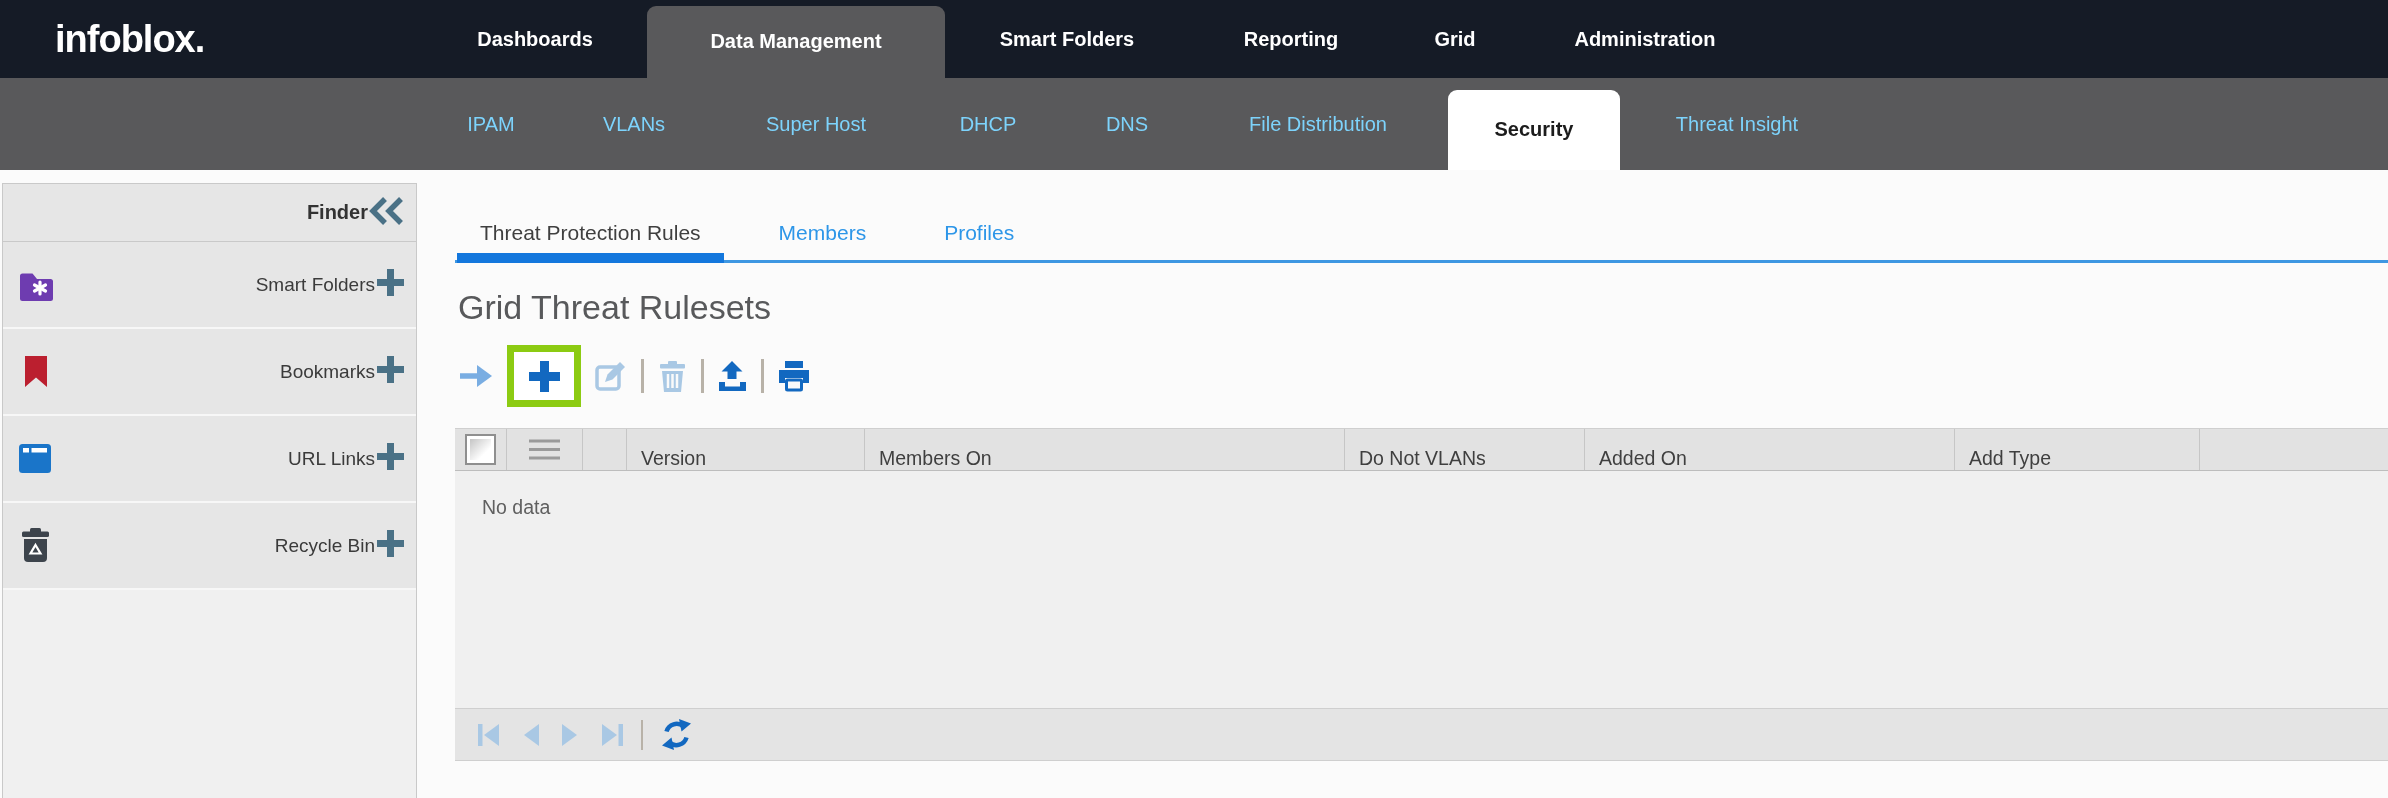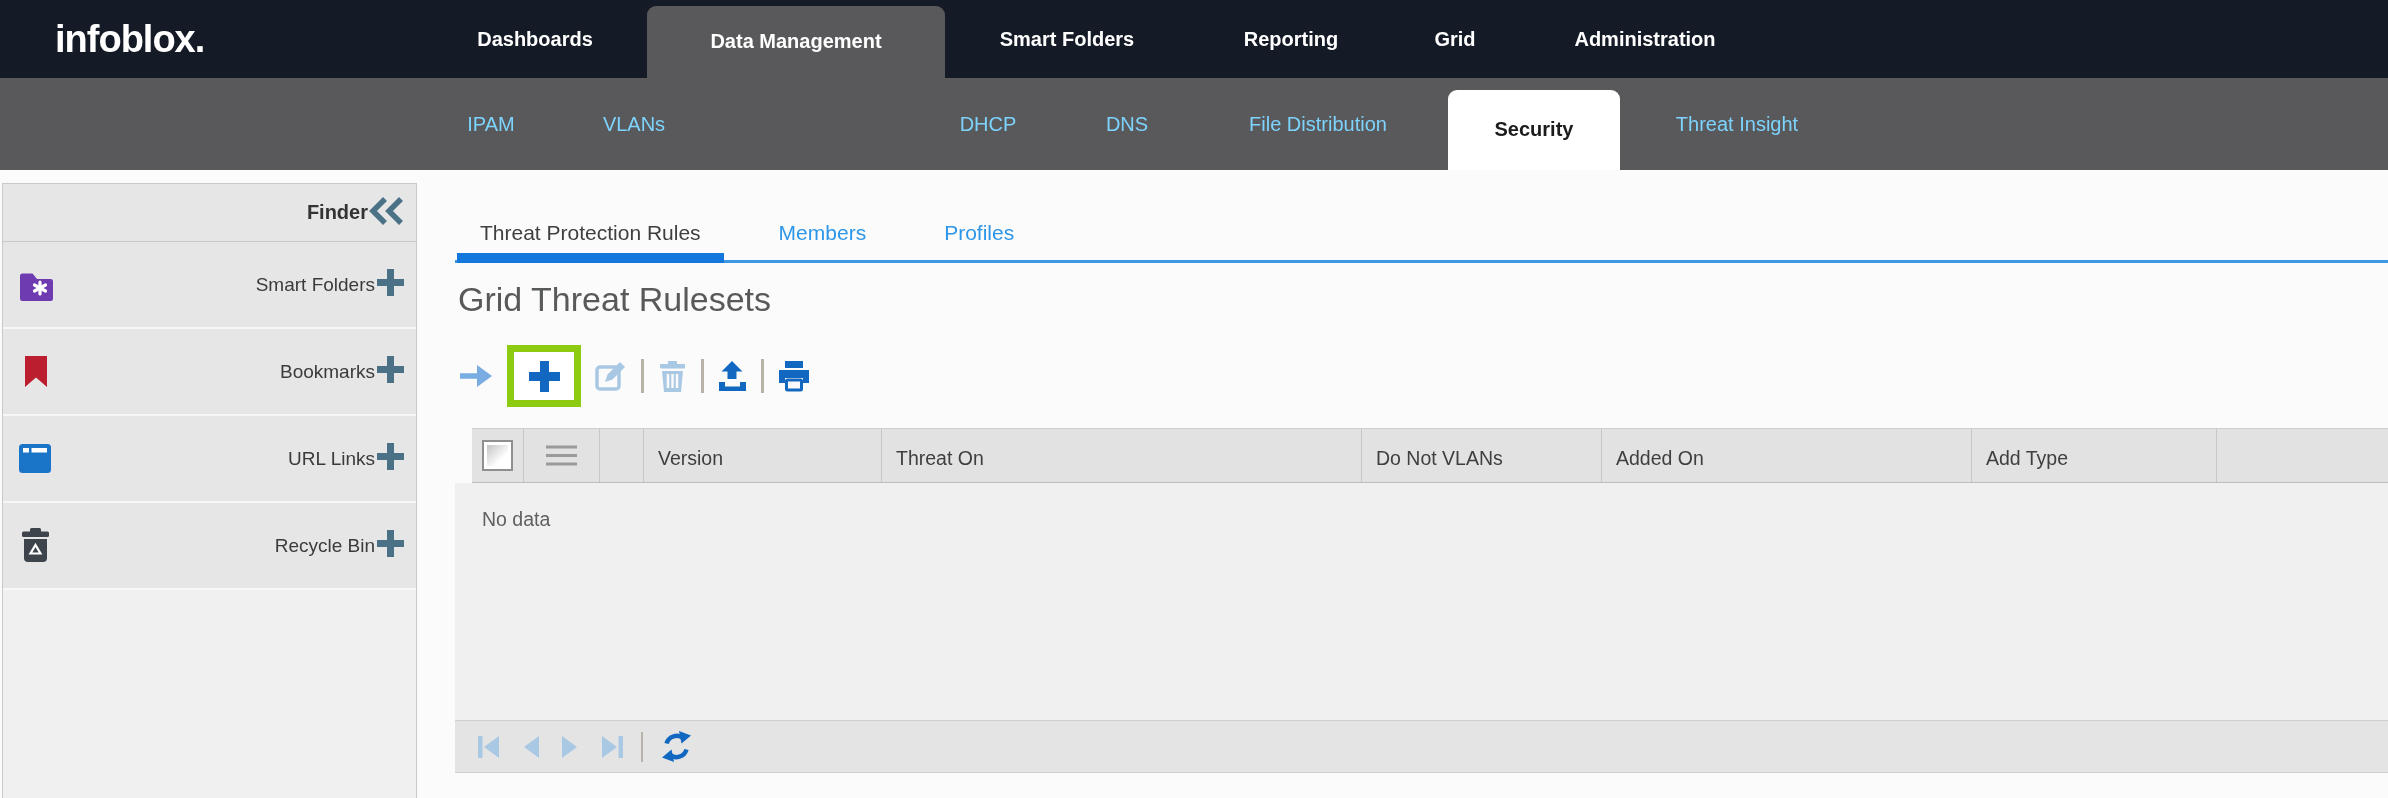--- a/index.html
+++ b/index.html
@@ -39,31 +39,31 @@
   .f-plus{flex:none;cursor:pointer;}
   .f-fill{flex:1;background:var(--panel_lower_bg);}
   .collapse-btn{cursor:pointer;}
 
   
   .tabs{position:absolute;left:455px;top:204px;right:0;height:59px;border-bottom:3px solid var(--tab_line);display:flex;gap:32px;padding-left:2px;}
   .tab{padding:0 23px;font-size:21px;line-height:57px;color:var(--tab_blue);position:relative;cursor:pointer;white-space:nowrap;}
   .tab.active{color:#3f3f3f;}
   .tab.active::after{content:"";position:absolute;left:0;right:0;bottom:-3px;height:10px;background:var(--tab_underline);}
 
-  .page-title{position:absolute;left:458px;top:280px;margin:0;font-size:34px;font-weight:400;color:var(--text_mid);}
+  .page-title{position:absolute;left:458px;top:288px;margin:0;font-size:34px;font-weight:400;color:var(--text_mid);}
 
   
   .toolbar{position:absolute;left:458px;top:340px;height:72px;display:flex;align-items:center;gap:13px;}
   .tbtn{display:flex;align-items:center;justify-content:center;cursor:pointer;}
   .hl-box{border:7px solid var(--highlight_green);background:#fff;width:74px;height:62px;display:flex;align-items:center;justify-content:center;}
   .tsep{width:3px;height:34px;background:var(--sep_tan);}
 
   
   .grid{position:absolute;left:455px;top:428px;right:0;}
-  .thead{display:flex;height:55px;background:var(--header_bg);border-top:1px solid #cfcfcf;border-bottom:1px solid #bdbdbd;margin-left:17px;}
+  .thead{display:flex;height:43px;background:var(--header_bg);border-top:1px solid #cfcfcf;border-bottom:1px solid #bdbdbd;}
   .th{border-right:1px solid #c6c6c6;font-size:19.5px;color:var(--text_dark);line-height:59px;padding-left:14px;white-space:nowrap;overflow:hidden;cursor:pointer;}
   .c-sel{width:52px;display:flex;align-items:center;justify-content:center;padding:0;}
   .c-menu{width:76px;display:flex;align-items:center;justify-content:center;padding:0;}
   .c-sp{width:44px;padding:0;}
   .c-version{width:238px}.c-active{width:480px}.c-dnd{width:240px}.c-added{width:370px}.c-type{width:245px}
   .c-comment{flex:1;border-right:none;}
   .cb{width:31px;height:31px;border:2px solid #8f8f8f;background:#fff;padding:3px;cursor:pointer;}
   .cb-in{display:block;width:100%;height:100%;background:linear-gradient(135deg,#c4c4c4,#ffffff 70%);}
   .tbody{height:237px;background:var(--body_bg);padding:25px 0 0 27px;font-size:19.5px;color:#606060;}
   .pager{height:53px;background:var(--pager_bg);border-top:1px solid #cfcfcf;border-bottom:1px solid #cfcfcf;display:flex;align-items:center;padding-left:22px;gap:17px;}
@@ -81,20 +81,21 @@
     <div class="tnav t1">Data Management</div>
     <div class="tnav t2">Smart Folders</div>
     <div class="tnav t3">Reporting</div>
     <div class="tnav t4">Grid</div>
     <div class="tnav t5">Administration</div>
   </header>
 
   <div class="subnav">
     <div class="snav s0">IPAM</div>
     <div class="snav s1">VLANs</div>
+    <div class="snav s2">Super Host</div>
     <div class="snav s3">DHCP</div>
     <div class="snav s4">DNS</div>
     <div class="snav s5">File Distribution</div>
     <div class="snav s6">Security</div>
     <div class="snav s7">Threat Insight</div>
   </div>
 
   <aside class="finder">
     <div class="f-head">
       <span class="f-title">Finder</span>
@@ -246,21 +247,21 @@
         <svg width="31" height="25" viewBox="0 0 31 25">
             <g stroke="#9a9a9a" stroke-width="3">
               <line x1="0" y1="4" x2="31" y2="4"></line>
               <line x1="0" y1="12.5" x2="31" y2="12.5"></line>
               <line x1="0" y1="21" x2="31" y2="21"></line>
             </g>
           </svg>
       </div>
       <div class="th c-sp"></div>
       <div class="th c-version">Version</div>
-      <div class="th c-active">Threat On</div>
+      <div class="th c-active">Members On</div>
       <div class="th c-dnd">Do Not VLANs</div>
       <div class="th c-added">Added On</div>
       <div class="th c-type">Add Type</div>
     </div>
     <div class="tbody">
       <span>No data</span>
     </div>
     <div class="pager">
       <span class="pbtn">
         <svg width="26" height="28" viewBox="0 0 26 28">

